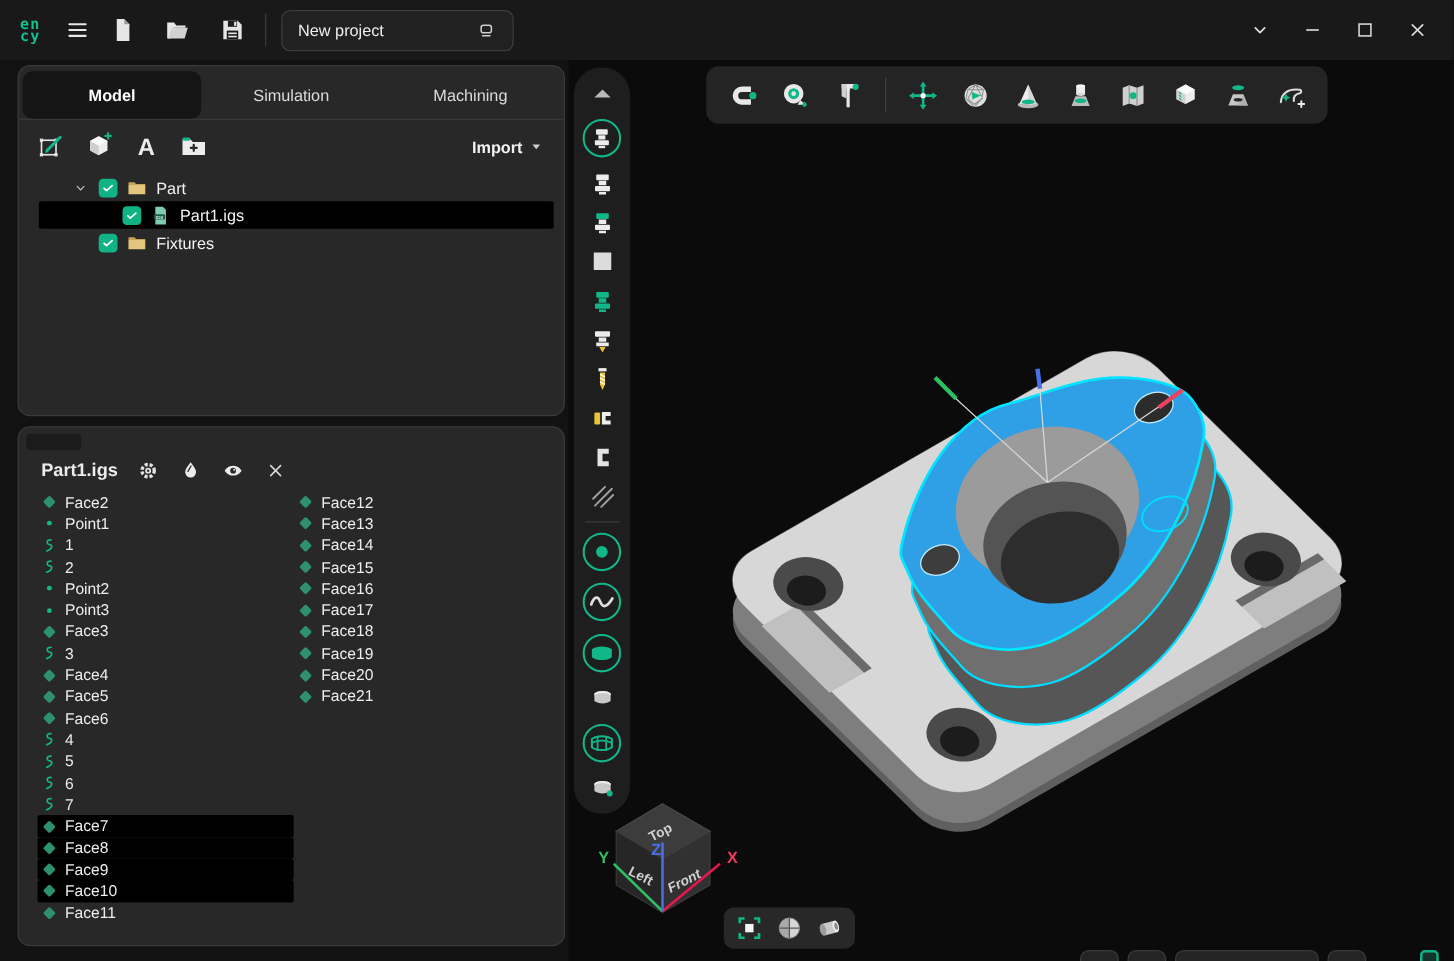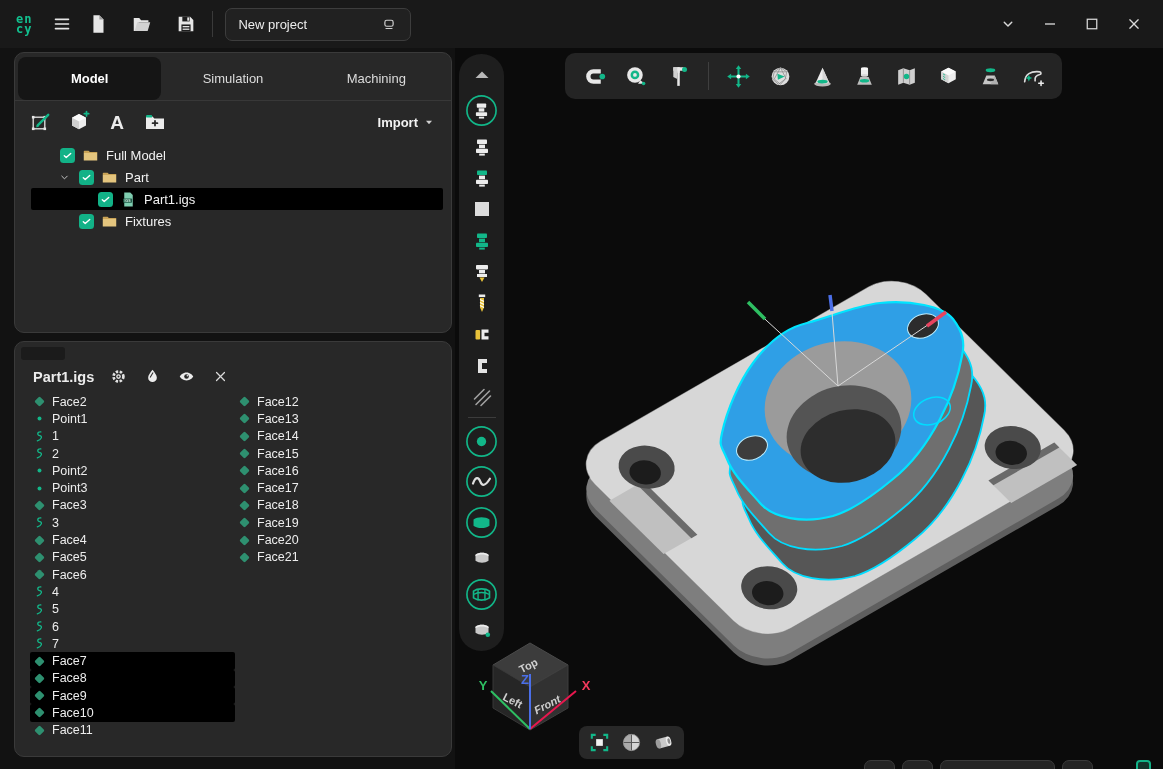--- a/index.html
+++ b/index.html
@@ -18,21 +18,21 @@
 .tb-spacer{flex:1}
 .win-btn{width:42px;height:40px;display:flex;align-items:center;justify-content:center;background:none;border:none}
 .win-btn svg{width:20px;height:20px}
 
 .content{position:absolute;top:48px;left:0;right:0;bottom:0;background:#121212}
 .panel{position:absolute;background:#282828;border:1px solid #3a3a3a;border-radius:10px;overflow:hidden}
 #model-panel{left:14px;top:4px;width:438px;height:281px}
 #part-panel{left:14px;top:293px;width:438px;height:416px}
 
 .tabs{display:flex;align-items:center;padding:4px 3px 0;border-bottom:1px solid #383838}
-.tab{flex:1;height:43px;display:flex;align-items:center;justify-content:center;font-size:13px;color:#dcdcdc;border-radius:8px}
+.tab{flex:1;height:38px;display:flex;align-items:center;justify-content:center;font-size:13px;color:#dcdcdc;border-radius:8px}
 .tab.active{background:#151515;color:#fff;font-weight:bold}
 
 .model-toolbar{display:flex;align-items:center;gap:14px;padding:9px 14px 4px}
 .mt-icon{display:flex}
 .mt-icon svg{width:24px;height:24px}
 .import-btn{margin-left:auto;display:flex;align-items:center;gap:3px;font-size:13px;font-weight:bold;color:#f2f2f2;background:none;border:none}
 .import-btn svg{width:16px;height:16px}
 
 .tree{padding:6px 8px}
 .tree-row{display:flex;align-items:center;height:22px;gap:7px;font-size:13px;color:#f2f2f2;border-radius:2px;padding-right:6px;margin-left:8px}
@@ -228,36 +228,20 @@
           <span>Import</span>
           <span class="ic" style="display: flex;">
               <svg xmlns="http://www.w3.org/2000/svg" viewBox="0 0 24 24">
                 <path d="M7.5 10h9L12 15.5z" fill="#cfcfcf"></path>
               </svg>
             </span>
         </button>
       </div>
       <div class="tree" id="tree">
           <div class="tree-row">
-            <span class="t-ind" style="width:0px"></span>
-            <span class="t-chev"></span>
-            <span class="checkbox">
-              <svg xmlns="http://www.w3.org/2000/svg" viewBox="0 0 24 24">
-                <path d="M5 12.5l4.2 4L19 7.5" stroke="#fff" stroke-width="3" fill="none" stroke-linecap="round" stroke-linejoin="round"></path>
-              </svg>
-            </span>
-            <span class="tree-ic">
-              <svg xmlns="http://www.w3.org/2000/svg" viewBox="0 0 24 24">
-                <path d="M2.5 8.5V19h19V8.5z" fill="#e4c57e"></path>
-                <path d="M2.5 8.5V6.3c0-.6.4-1 1-1h5.8l1.8 1.9h10.4v1.3z" fill="#c9a356"></path>
-              </svg>
-            </span>
-            <span>Full Model</span>
-          </div>
-          <div class="tree-row">
             <span class="t-ind" style="width:19px"></span>
             <span class="t-chev">
               <svg xmlns="http://www.w3.org/2000/svg" viewBox="0 0 24 24">
                 <path d="M7 9.5l5 5 5-5" stroke="#c9c9c9" stroke-width="1.8" fill="none" stroke-linecap="round"></path>
               </svg>
             </span>
             <span class="checkbox">
               <svg xmlns="http://www.w3.org/2000/svg" viewBox="0 0 24 24">
                 <path d="M5 12.5l4.2 4L19 7.5" stroke="#fff" stroke-width="3" fill="none" stroke-linecap="round" stroke-linejoin="round"></path>
               </svg>

